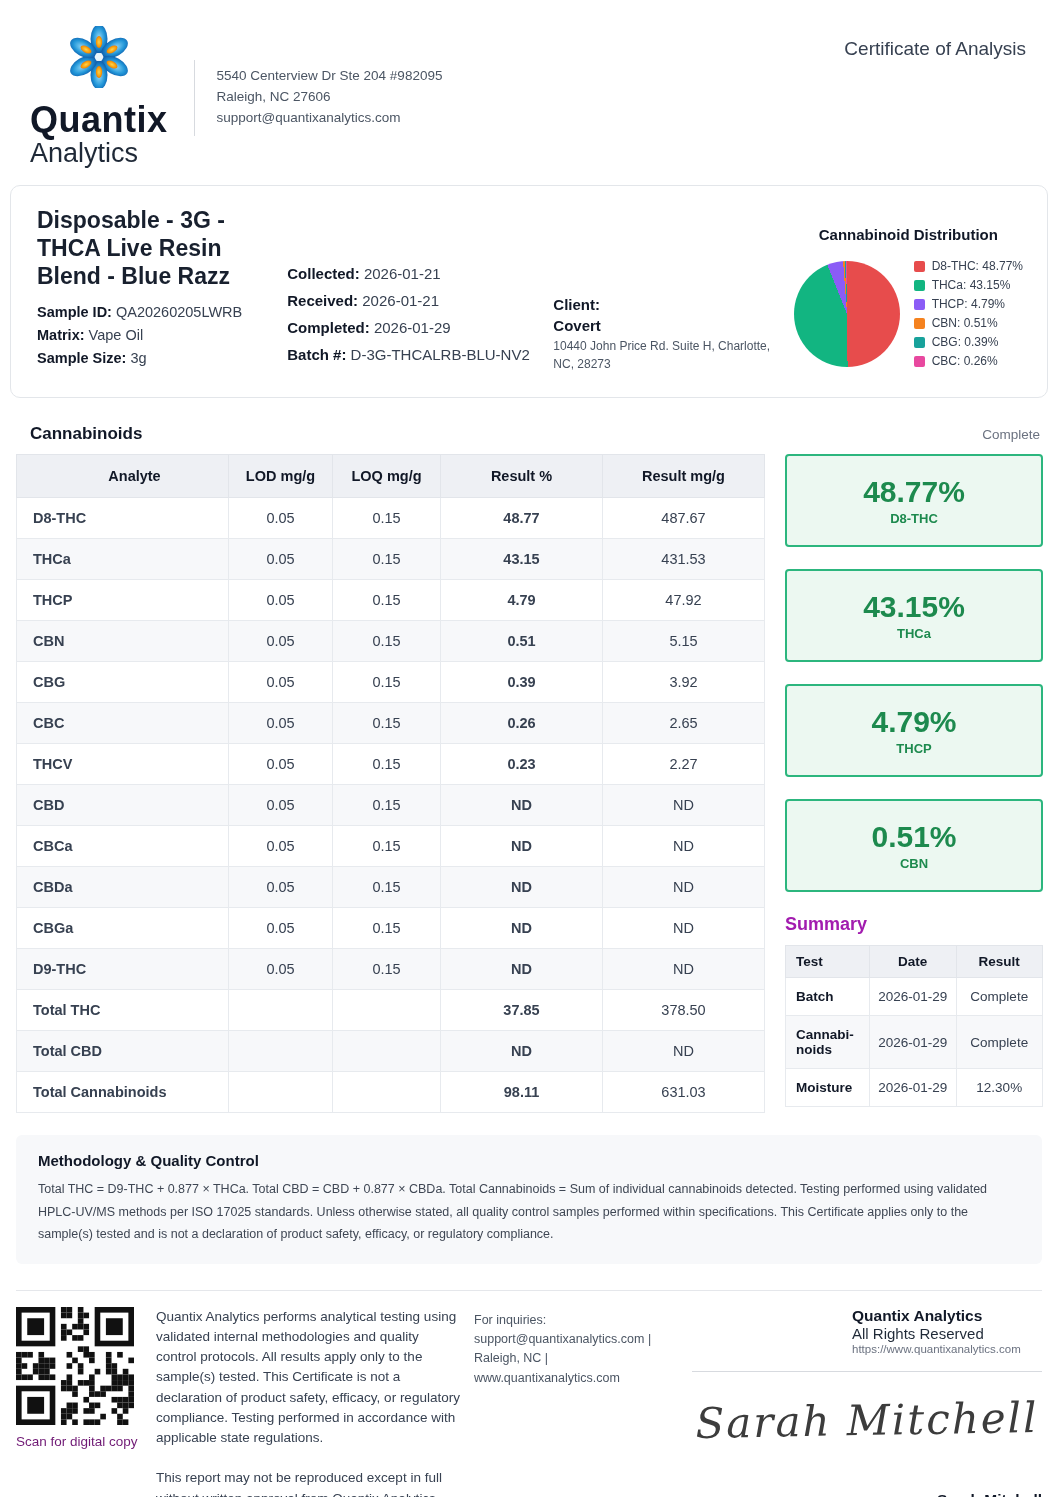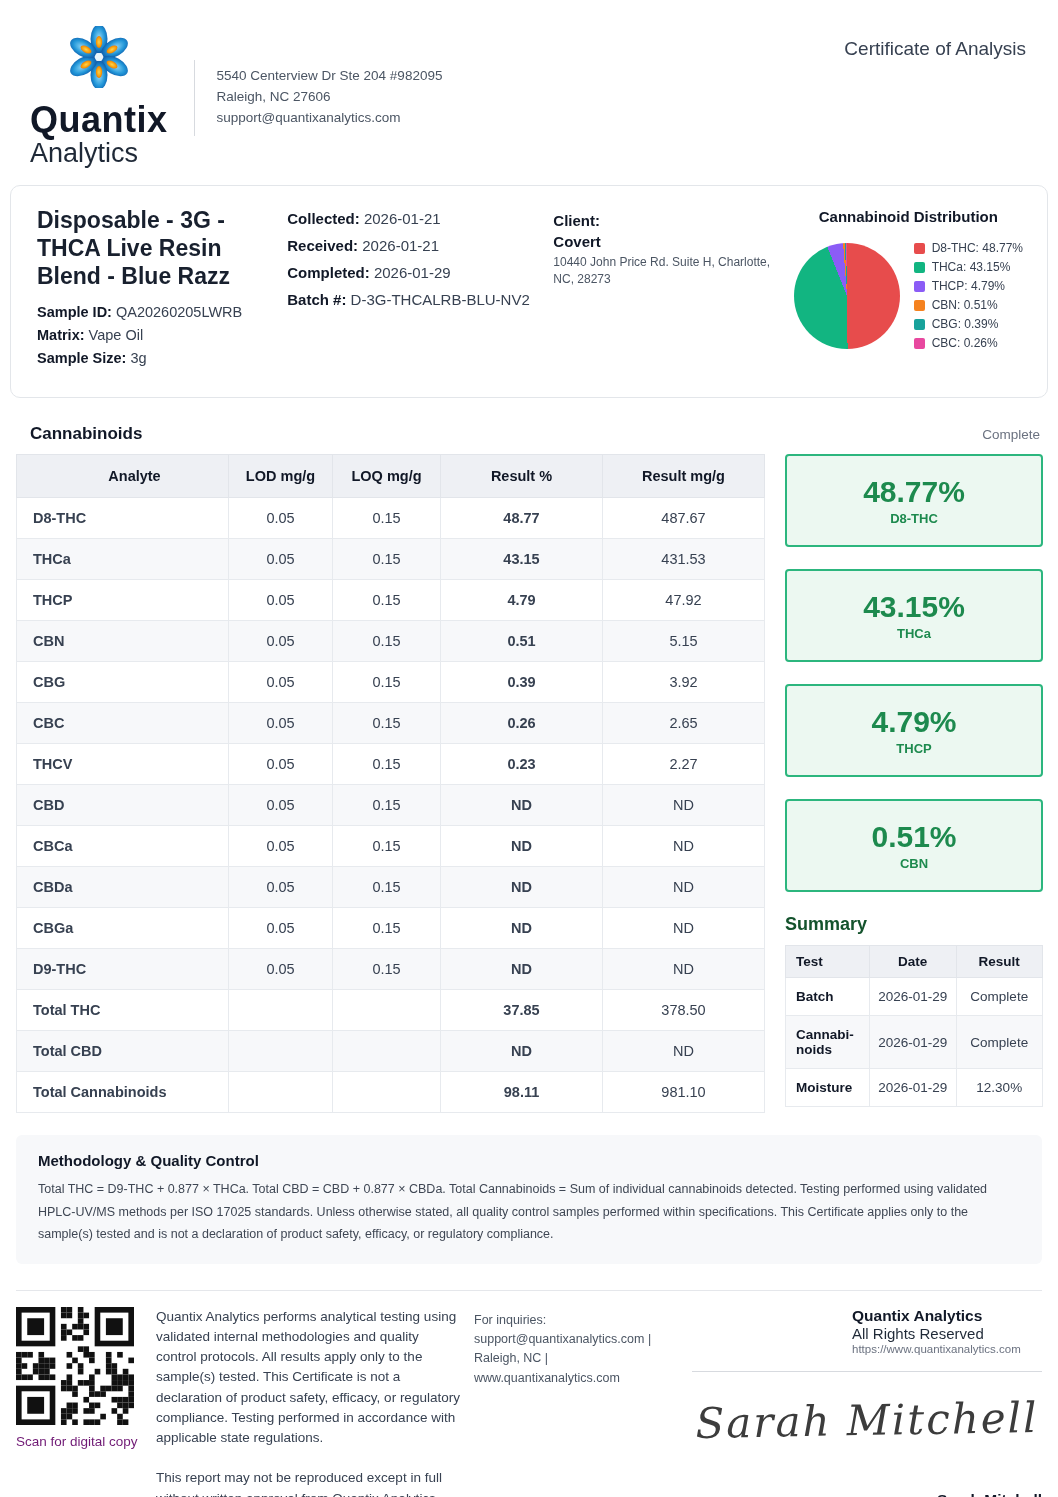--- a/index.html
+++ b/index.html
@@ -9,21 +9,21 @@
   
   .header { display:flex; align-items:center; padding:26px 18px 10px 30px; }
   .brand { display:flex; align-items:center; gap:14px;flex-direction:column; }
   .brand-text .brand-name { font-size:36px; font-weight:bold; color:#111827; line-height:1.0; letter-spacing:.5px; }
   .brand-text .brand-sub { font-size:27px; color:#1f2937; line-height:1.15; font-weight:400; }
   .header-vdiv { width:1px; height:76px; background:#d7dadf; margin:0 22px 0 26px; }
   .lab-address { font-size:13.5px; color:#4b5563; line-height:1.55; }
   .coa-title { margin-left:auto; font-size:19px; color:#374151; padding-right:14px; align-self:flex-start; margin-top:12px; }
 
   
-  .info-card { margin:6px 10px 0 10px; border:1px solid #e3e6ea; border-radius:10px; padding:20px 24px 24px 26px; display:flex; }
+  .info-card { margin:6px 10px 0 10px; border:1px solid #e3e6ea; border-radius:10px; padding:20px 24px 24px 26px; display:flex;align-items:flex-end; }
   .product-col { width:252px; }
   .product-title { font-size:23px; font-weight:bold; color:#18202e; line-height:1.22; margin-bottom:14px; }
   .meta-row, .date-row { font-size:14.5px; margin-bottom:7px; color:#374151; }
   .meta-row .lbl, .date-row .lbl { font-weight:bold; color:#111827; }
   .dates-col { width:268px; padding-top:4px; }
   .date-row { margin-bottom:10px; font-size:15px; }
   .client-col { width:242px; padding-top:4px; }
   .client-label, .client-name { font-weight:bold; font-size:15px; color:#111827; line-height:1.4; }
   .client-address { font-size:12px; color:#4b5563; line-height:1.45; margin-top:2px; }
   .chart-col { flex:1; padding-top:2px; }
@@ -48,21 +48,21 @@
   td.cell-analyte { text-align:left !important; font-weight:bold; color:#111827; padding-left:16px !important; }
   td.cell-result { font-weight:bold; color:#111827; }
   td.cell-mgg { color:#4b5563; }
   table.cann col.c0{width:212px;} table.cann col.c1{width:104px;} table.cann col.c2{width:108px;} table.cann col.c3{width:162px;} table.cann col.c4{width:162px;}
 
   
   .right-col { width:258px; flex:0 0 auto; }
   .stat-box { border:2px solid #2cb67e; background:#ecf8f1; border-radius:4px; height:93px; margin-bottom:22px; display:flex; flex-direction:column; align-items:center; justify-content:center; }
   .stat-value { font-size:30px; font-weight:bold; color:#1d8a4e; line-height:1.15; }
   .stat-label { font-size:13px; font-weight:bold; color:#1d8a4e; margin-top:2px; }
-  .summary-title { font-size:18px; font-weight:bold; color:#14532d; margin:16px 0 10px 0; }
+  .summary-title { font-size:18px; font-weight:bold; color:#a21caf; margin:16px 0 10px 0; }
   table.summary { border-collapse:collapse; width:100%; table-layout:fixed; }
   table.summary th { background:#eef0f4; border:1px solid #e2e5ea; font-size:13.5px; color:#111827; padding:8px 6px; text-align:center; font-weight:bold; }
   table.summary th.col-test { text-align:left; padding-left:10px; width:84px; font-weight:bold; }
   table.summary td { border:1px solid #e7eaee; font-size:13.5px; padding:11px 4px; text-align:center; color:#374151; }
   table.summary td.cell-test { text-align:left; font-weight:bold; color:#111827; padding-left:10px; overflow-wrap:break-word; }
   table.summary tbody tr:nth-child(even) { background:#f7f8fa; }
 
   
   .methodology { margin:22px 16px 0 16px; background:#f7f8fa; border-radius:6px; padding:17px 22px 18px 22px; }
   .methodology h3 { font-size:15px; font-weight:bold; color:#111827; margin-bottom:9px; }
@@ -323,21 +323,21 @@
             <td class="cell-num"></td>
             <td class="cell-num"></td>
             <td class="cell-result">ND</td>
             <td class="cell-mgg">ND</td>
           </tr>
           <tr>
             <td class="cell-analyte">Total Cannabinoids</td>
             <td class="cell-num"></td>
             <td class="cell-num"></td>
             <td class="cell-result">98.11</td>
-            <td class="cell-mgg">981.10</td>
+            <td class="cell-mgg">631.03</td>
           </tr>
         </tbody>
     </table>
 
     <div class="right-col">
       <div id="stats">
           <div class="stat-box">
             <div class="stat-value">48.77%</div>
             <div class="stat-label">D8-THC</div>
           </div>

